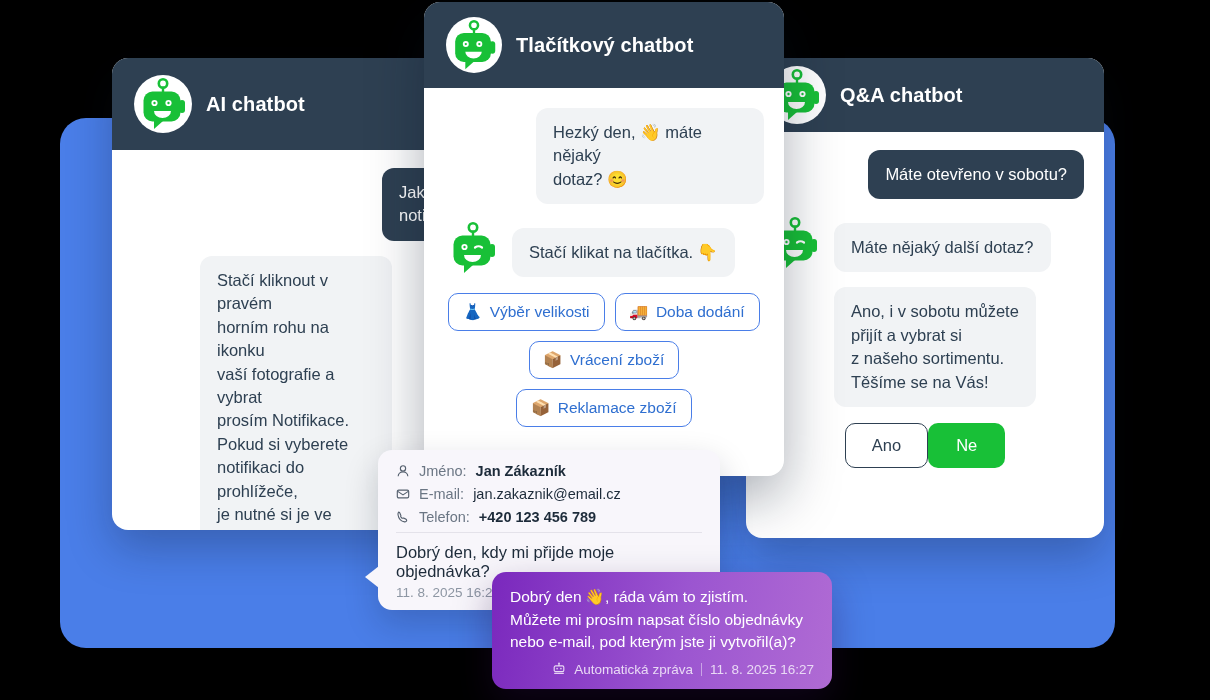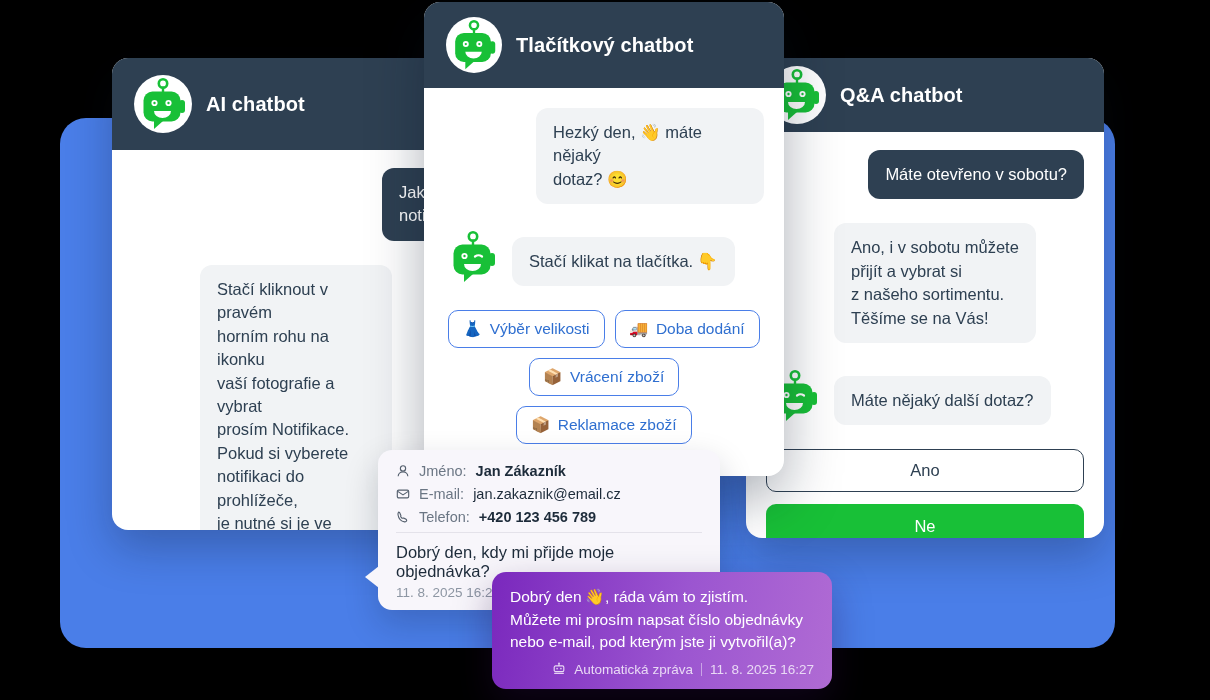--- a/index.html
+++ b/index.html
@@ -41,21 +41,21 @@
     font-weight: bold;
     letter-spacing: .1px;
   }
   .panel-body { position: relative; padding: 18px 20px 20px; }
 
   
   .avatar { position: relative; flex: none; }
   .avatar svg { display: block; }
 
   
-  .row { display: flex; margin-bottom: 24px; }
+  .row { display: flex; margin-bottom: 15px; }
   .row.right { justify-content: flex-end; }
   .row.left  { justify-content: flex-start; align-items: flex-end; gap: 10px; }
 
   .bubble {
     border-radius: 12px;
     padding: 13px 17px;
     font-size: 16.5px;
     line-height: 1.42;
     max-width: 280px;
     white-space: pre-line;
@@ -73,21 +73,21 @@
     padding: 9px 14px;
     font-size: 15.5px;
     display: inline-flex;
     align-items: center;
     gap: 7px;
     cursor: pointer;
     white-space: nowrap;
   }
 
   
-  .yn-wrap { display: flex; gap: 12px; justify-content: center; margin-top: 16px; flex-direction: column; }
+  .yn-wrap { display: flex; justify-content: center; margin-top: 16px; }
   .btn-outline {
     border: 1.8px solid #2e4052;
     color: #2e4052;
     background: #fff;
     border-radius: 10px;
     padding: 11px 26px;
     font-size: 16.5px;
     cursor: pointer;
   }
   .btn-green {
@@ -208,42 +208,42 @@
           <path d="M20 36 A8.5 7 0 0 0 37 36 Z" fill="#ffffff"></path>
         </svg>
       </span>
       <span class="panel-title">Q&amp;A chatbot</span>
     </div>
     <div class="panel-body">
       <div class="row right">
         <div class="bubble user">Máte otevřeno v sobotu?</div>
       </div>
       <div class="row left">
-        <div style="width:58px;flex:none;"></div>
-        <div class="bubble bot" style="max-width:214px;">Ano, i v sobotu můžete
-přijít a vybrat si
-z našeho sortimentu.
-Těšíme se na Vás!</div>
-      </div>
-      <div class="row left">
         <span class="avatar">
           <svg width="58" height="58" viewBox="0 0 58 58">
             <circle cx="29" cy="29" r="29" fill="#ffffff"></circle>
             <circle cx="29" cy="8.5" r="4.2" fill="none" stroke="#18c037" stroke-width="2.6"></circle>
             <rect x="27.8" y="11.5" width="2.4" height="6" fill="#18c037"></rect>
             <rect x="9.5" y="16.5" width="37" height="30" rx="9" fill="#18c037"></rect>
             <rect x="45" y="25" width="6" height="13" rx="3" fill="#18c037"></rect>
             <path d="M20 44 L20 54 L29 46 Z" fill="#18c037"></path>
             <circle cx="20.5" cy="28" r="3.1" fill="#ffffff"></circle>
             <circle cx="20.5" cy="28" r="1.2" fill="#18c037"></circle>
             <path d="M31 28.5 q3.5 -2.5 7 0" stroke="#ffffff" stroke-width="2.2" fill="none" stroke-linecap="round"></path>
             <path d="M20 36 A8.5 7 0 0 0 37 36 Z" fill="#ffffff"></path>
           </svg>
         </span>
         <div class="bubble bot">Máte nějaký další dotaz?</div>
+      </div>
+      <div class="row left">
+        <div style="width:58px;flex:none;"></div>
+        <div class="bubble bot" style="max-width:214px;">Ano, i v sobotu můžete
+přijít a vybrat si
+z našeho sortimentu.
+Těšíme se na Vás!</div>
       </div>
       <div class="yn-wrap">
         <button class="btn-outline">Ano</button>
         <button class="btn-green">Ne</button>
       </div>
     </div>
   </div>
 
   <div class="panel" style="left:424px; top:2px; width:360px; height:474px; box-shadow:0 22px 55px rgba(10,20,40,.34);">
     <div class="panel-header" style="height:86px;">

